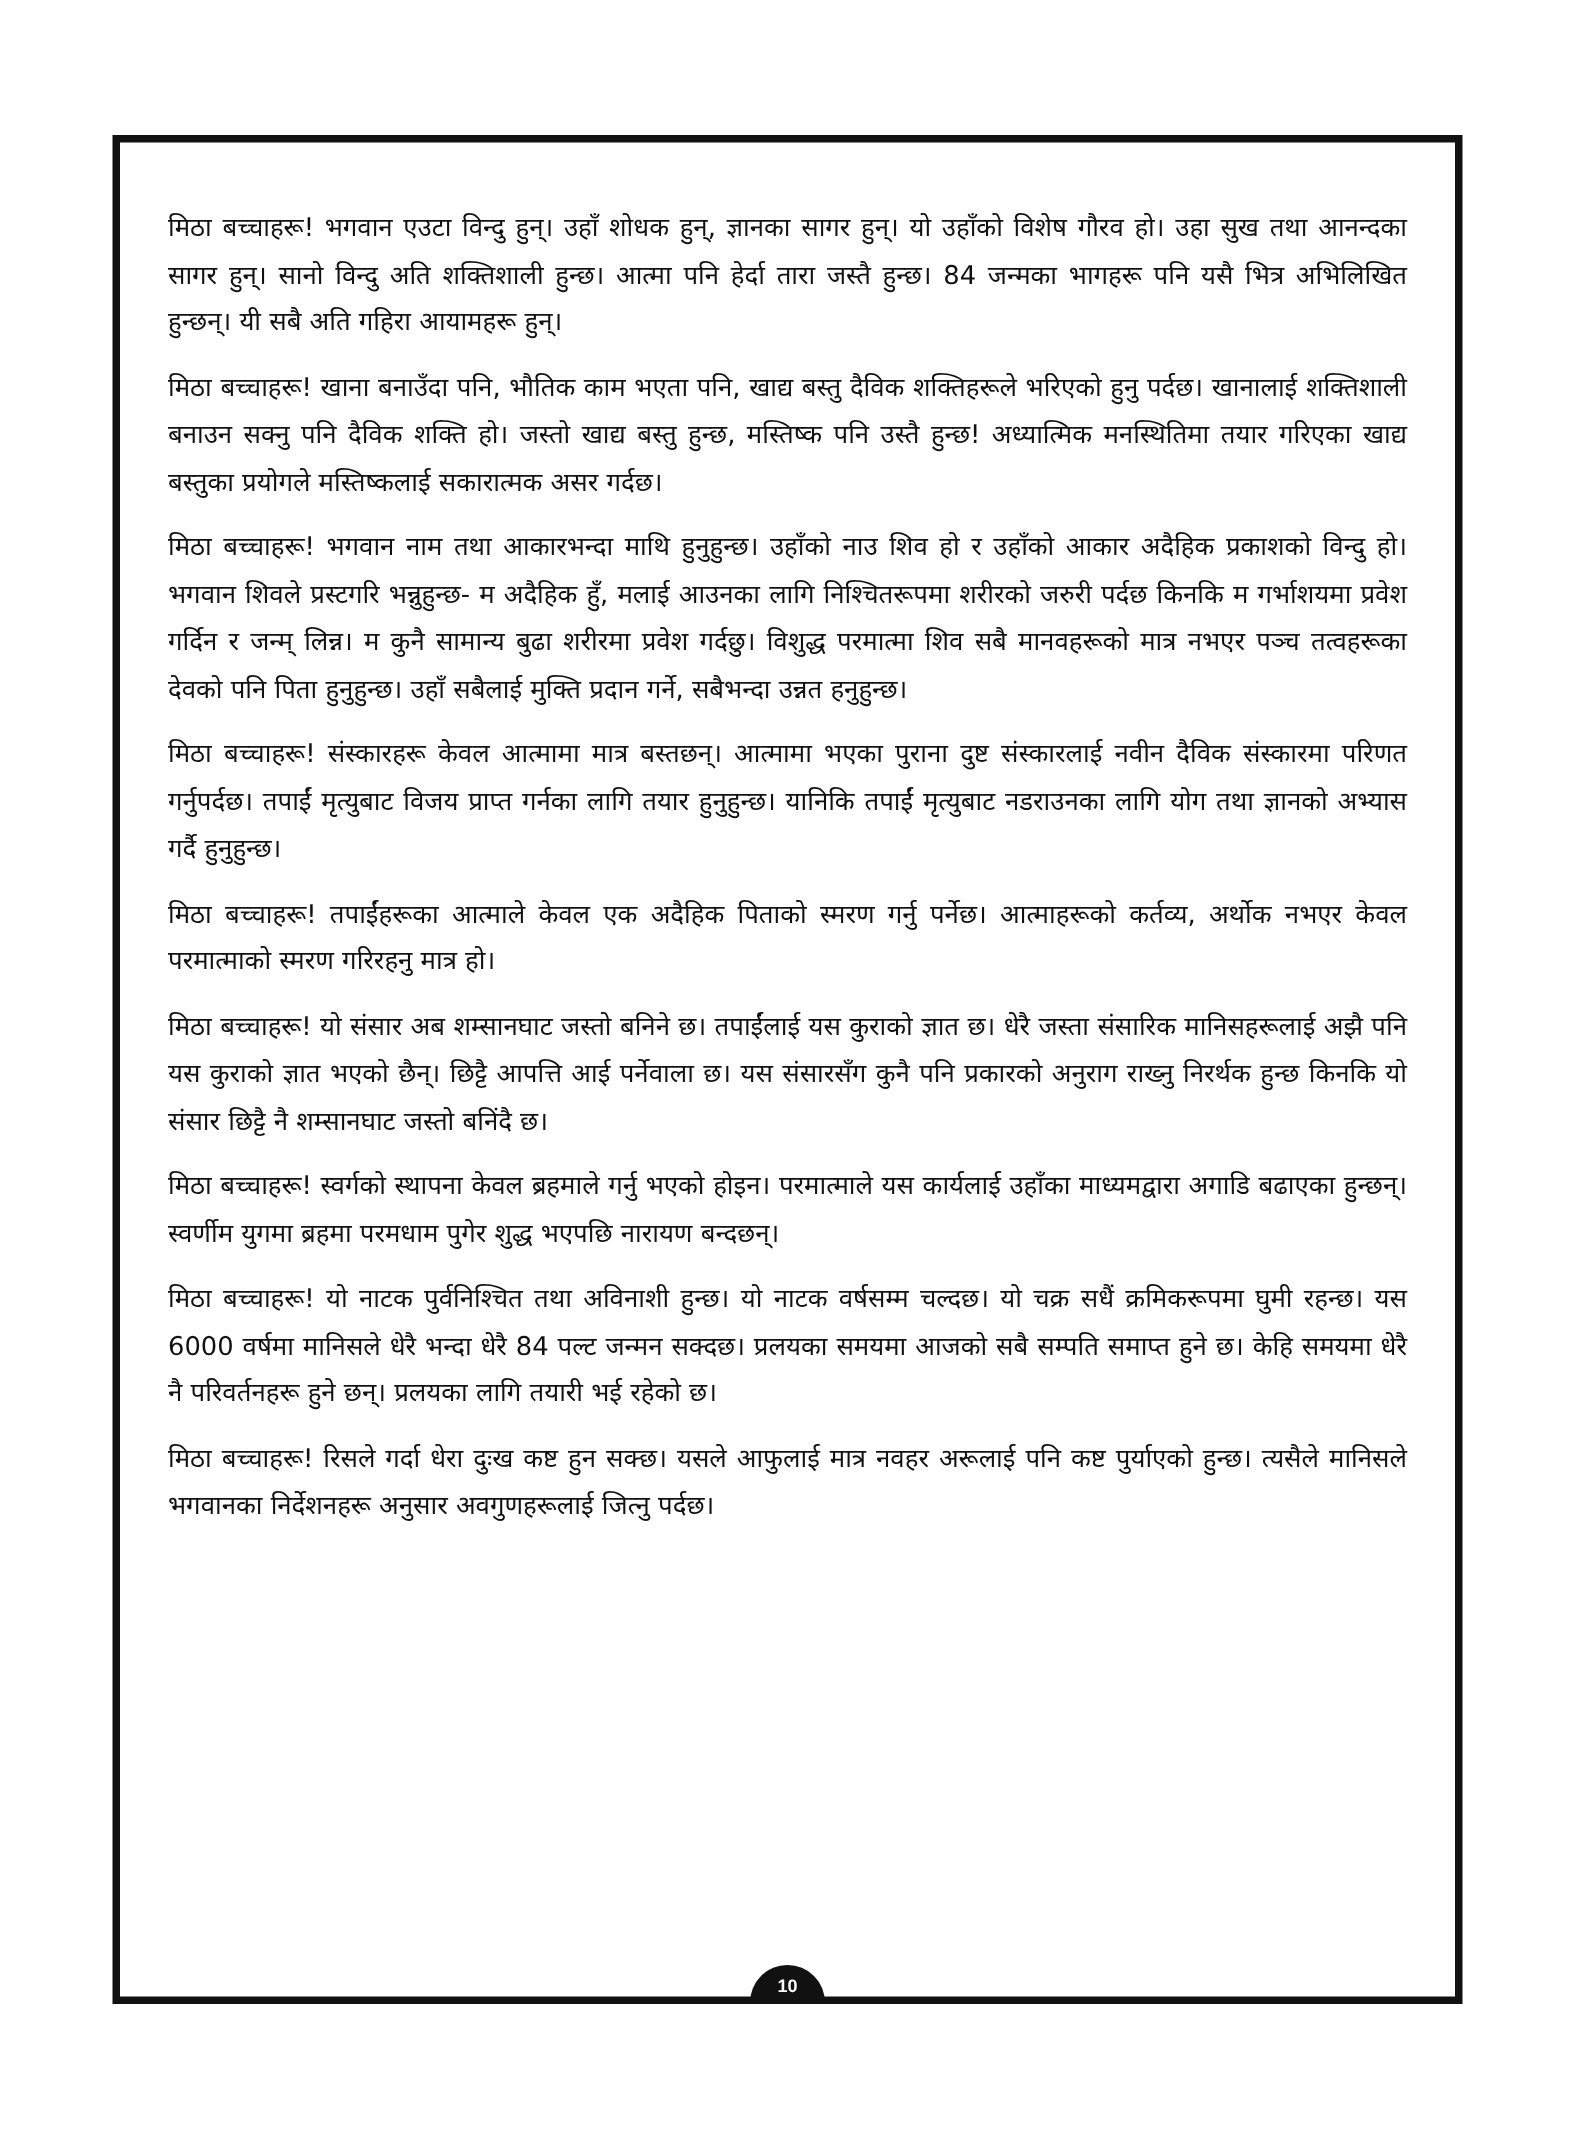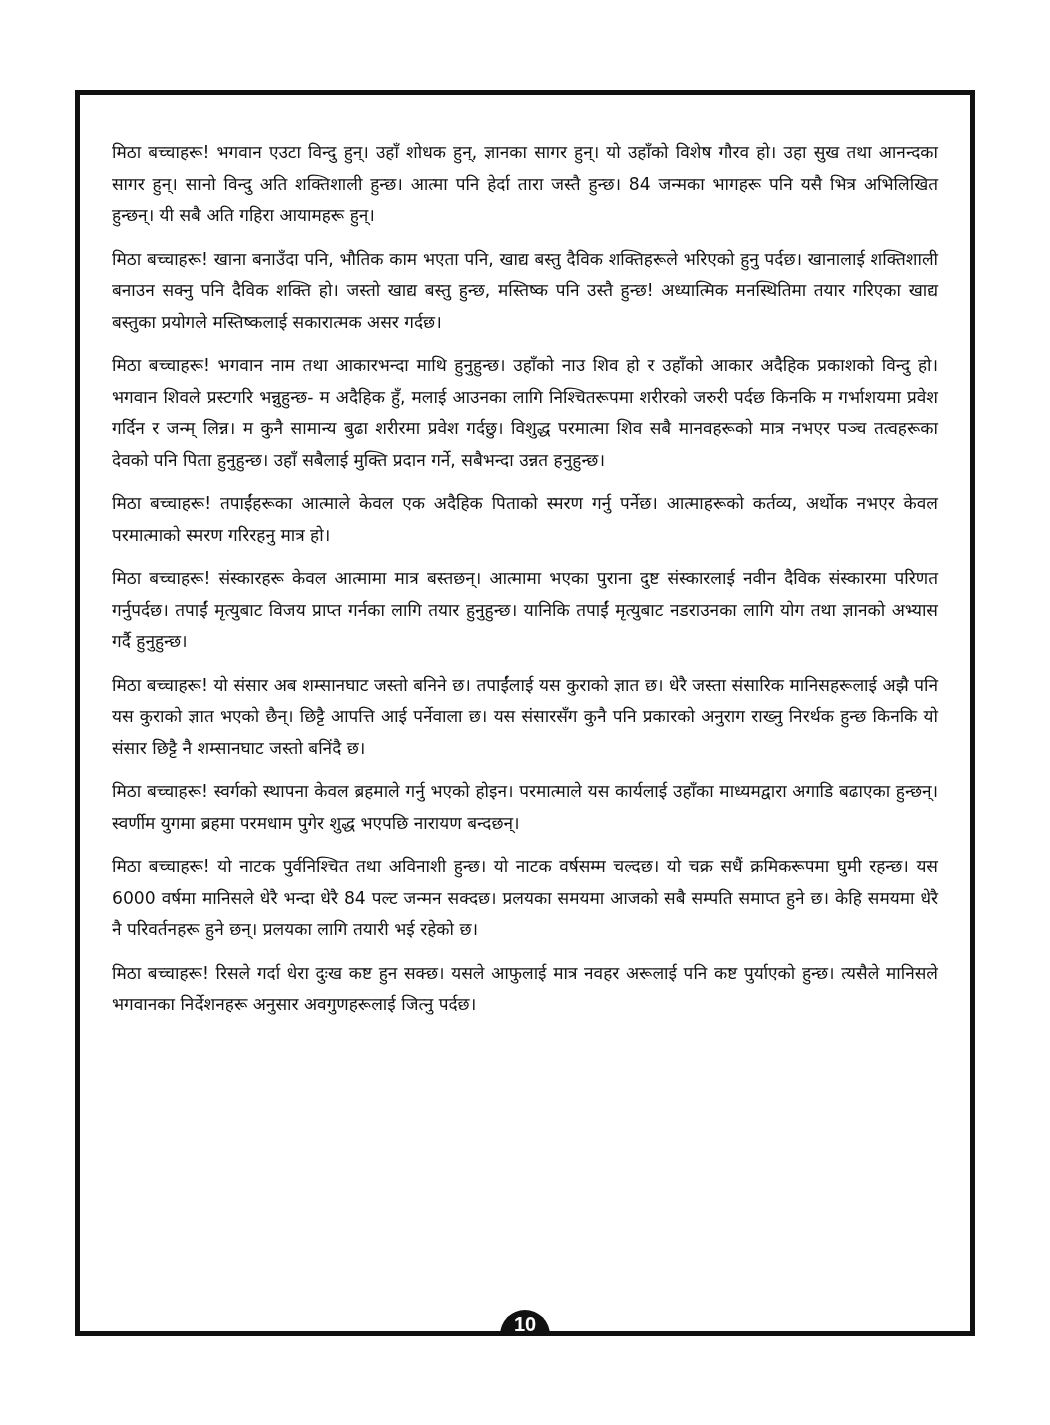--- a/index.html
+++ b/index.html
@@ -42,35 +42,35 @@
       left: 50%;
       bottom: -5px;
       transform: translateX(-50%);
       width: 50px;
       height: 26px;
       background: #111111;
       border-radius: 25px 25px 0 0;
       color: #ffffff;
       font-family: "Liberation Sans", sans-serif;
       font-weight: bold;
-      font-size: 20px;
+      font-size: 12px;
       text-align: center;
       line-height: 28px;
       margin-top: 28px;
     }
   </style>
 </head>
 <body>
 
 <div class="page-frame">
   <div class="content">
     <p class="para">मिठा बच्चाहरू! भगवान एउटा विन्दु हुन्। उहाँ शोधक हुन्, ज्ञानका सागर हुन्। यो उहाँको विशेष गौरव हो। उहा सुख तथा आनन्दका सागर हुन्। सानो विन्दु अति शक्तिशाली हुन्छ। आत्मा पनि हेर्दा तारा जस्तै हुन्छ। 84 जन्मका भागहरू पनि यसै भित्र अभिलिखित हुन्छन्। यी सबै अति गहिरा आयामहरू हुन्।</p>
     <p class="para">मिठा बच्चाहरू! खाना बनाउँदा पनि, भौतिक काम भएता पनि, खाद्य बस्तु दैविक शक्तिहरूले भरिएको हुनु पर्दछ। खानालाई शक्तिशाली बनाउन सक्नु पनि दैविक शक्ति हो। जस्तो खाद्य बस्तु हुन्छ, मस्तिष्क पनि उस्तै हुन्छ! अध्यात्मिक मनस्थितिमा तयार गरिएका खाद्य बस्तुका प्रयोगले मस्तिष्कलाई सकारात्मक असर गर्दछ।</p>
     <p class="para">मिठा बच्चाहरू! भगवान नाम तथा आकारभन्दा माथि हुनुहुन्छ। उहाँको नाउ शिव हो र उहाँको आकार अदैहिक प्रकाशको विन्दु हो। भगवान शिवले प्रस्टगरि भन्नुहुन्छ- म अदैहिक हुँ, मलाई आउनका लागि निश्चितरूपमा शरीरको जरुरी पर्दछ किनकि म गर्भाशयमा प्रवेश गर्दिन र जन्म् लिन्न। म कुनै सामान्य बुढा शरीरमा प्रवेश गर्दछु। विशुद्ध परमात्मा शिव सबै मानवहरूको मात्र नभएर पञ्च तत्वहरूका देवको पनि पिता हुनुहुन्छ। उहाँ सबैलाई मुक्ति प्रदान गर्ने, सबैभन्दा उन्नत हनुहुन्छ।</p>
+    <p class="para">मिठा बच्चाहरू! संस्कारहरू केवल आत्मामा मात्र बस्तछन्। आत्मामा भएका पुराना दुष्ट संस्कारलाई नवीन दैविक संस्कारमा परिणत गर्नुपर्दछ। तपाईं मृत्युबाट विजय प्राप्त गर्नका लागि तयार हुनुहुन्छ। यानिकि तपाईं मृत्युबाट नडराउनका लागि योग तथा ज्ञानको अभ्यास गर्दै हुनुहुन्छ।</p>
     <p class="para">मिठा बच्चाहरू! तपाईंहरूका आत्माले केवल एक अदैहिक पिताको स्मरण गर्नु पर्नेछ। आत्माहरूको कर्तव्य, अर्थोक नभएर केवल परमात्माको स्मरण गरिरहनु मात्र हो।</p>
-    <p class="para">मिठा बच्चाहरू! संस्कारहरू केवल आत्मामा मात्र बस्तछन्। आत्मामा भएका पुराना दुष्ट संस्कारलाई नवीन दैविक संस्कारमा परिणत गर्नुपर्दछ। तपाईं मृत्युबाट विजय प्राप्त गर्नका लागि तयार हुनुहुन्छ। यानिकि तपाईं मृत्युबाट नडराउनका लागि योग तथा ज्ञानको अभ्यास गर्दै हुनुहुन्छ।</p>
     <p class="para">मिठा बच्चाहरू! यो संसार अब शम्सानघाट जस्तो बनिने छ। तपाईंलाई यस कुराको ज्ञात छ। धेरै जस्ता संसारिक मानिसहरूलाई अझै पनि यस कुराको ज्ञात भएको छैन्। छिट्टै आपत्ति आई पर्नेवाला छ। यस संसारसँग कुनै पनि प्रकारको अनुराग राख्नु  निरर्थक हुन्छ किनकि यो संसार छिट्टै नै शम्सानघाट जस्तो बनिंदै छ।</p>
     <p class="para">मिठा बच्चाहरू! स्वर्गको स्थापना केवल ब्रहमाले गर्नु भएको होइन। परमात्माले यस कार्यलाई उहाँका माध्यमद्वारा अगाडि बढाएका हुन्छन्। स्वर्णीम युगमा ब्रहमा परमधाम पुगेर शुद्ध भएपछि नारायण बन्दछन्।</p>
     <p class="para">मिठा बच्चाहरू! यो नाटक पुर्वनिश्चित तथा अविनाशी हुन्छ। यो नाटक वर्षसम्म चल्दछ। यो चक्र सधैं क्रमिकरूपमा घुमी रहन्छ। यस 6000 वर्षमा मानिसले धेरै भन्दा धेरै 84 पल्ट जन्मन सक्दछ। प्रलयका समयमा आजको सबै सम्पति समाप्त हुने छ। केहि समयमा धेरै नै परिवर्तनहरू हुने छन्। प्रलयका लागि तयारी भई रहेको छ।</p>
     <p class="para">मिठा बच्चाहरू! रिसले गर्दा धेरा दुःख कष्ट हुन सक्छ। यसले आफुलाई मात्र नवहर अरूलाई पनि कष्ट पुर्याएको हुन्छ। त्यसैले मानिसले भगवानका निर्देशनहरू अनुसार अवगुणहरूलाई जित्नु पर्दछ।</p>
   </div>
   <div class="page-badge">10</div>
 </div>
 
 </body></html>

